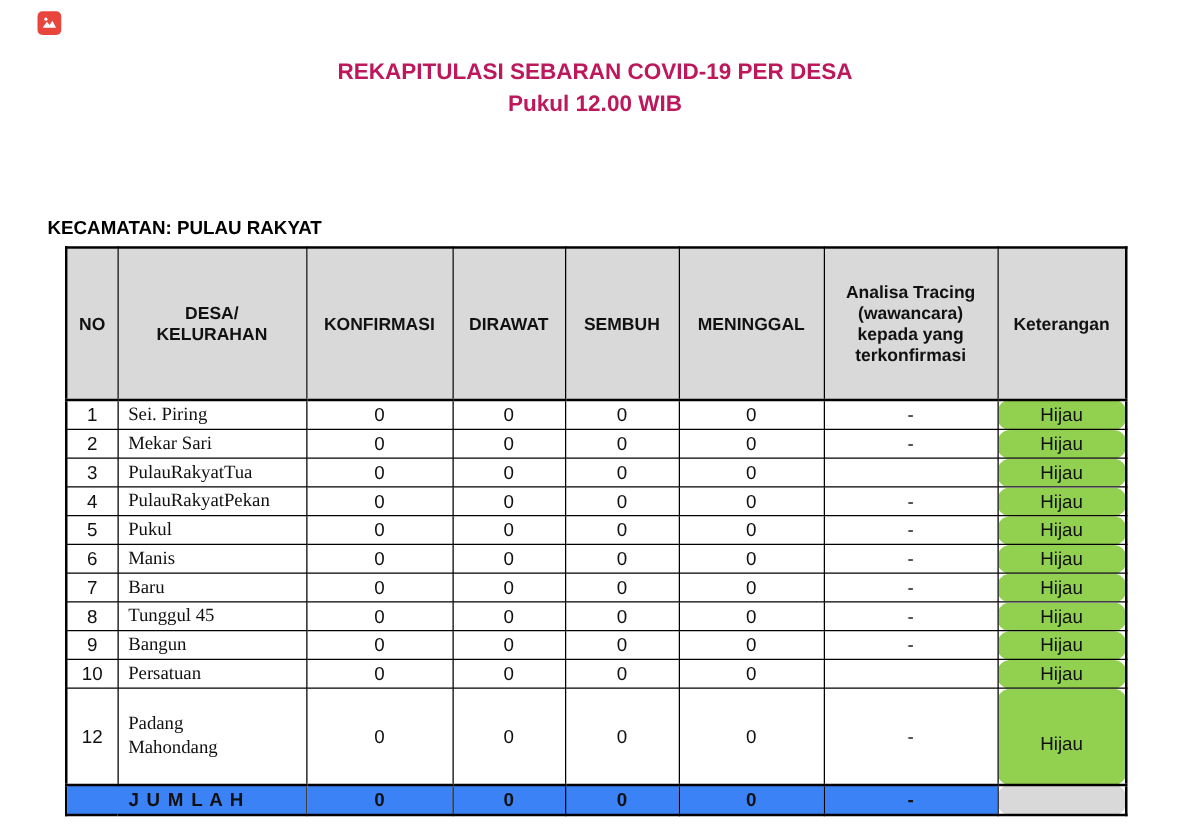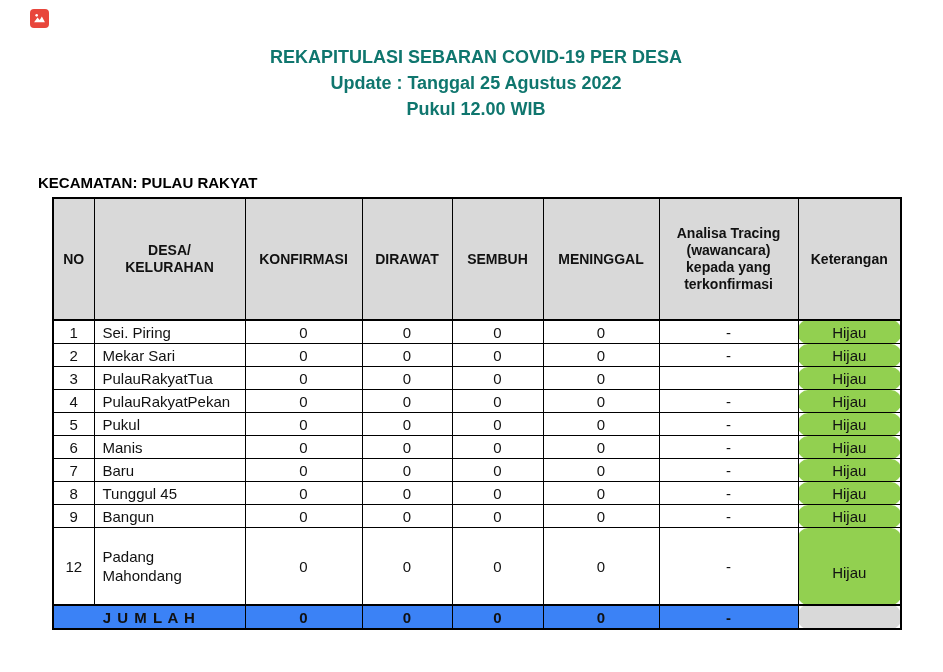--- a/index.html
+++ b/index.html
@@ -17,21 +17,21 @@
     background: #e8463c;
     border-radius: 4px;
     display: flex; align-items: center; justify-content: center;
   }
   .title-block {
     position: absolute; left: 52px; top: 44px; width: 848px;
     text-align: center;
     font-weight: bold;
     font-size: 18px;
     line-height: 26px;
-    color: #0f766e;
+    color: #be185d;
   }
   .section-label {
     position: absolute; left: 38px; top: 174px;
     font-size: 15px;
     font-weight: bold;
     color: #000000;
   }
   table.report {
     position: absolute; left: 52px; top: 197px;
     width: 848px;
@@ -57,20 +57,21 @@
     text-align: center;
     vertical-align: middle;
     height: 22px;
     line-height: 19px;
     padding: 0;
   }
   .report td.c-desa {
     text-align: left;
     padding-left: 8px;
     white-space: pre-line;
+    font-family: Liberation Serif, serif;
   }
   .report tr.row-2line td { height: 44px; }
   .report tr.row-2line td.c-trace { vertical-align: bottom; padding-bottom: 3px; }
   .report tr.row-big td { height: 64px; }
   .report tr.row-big td.c-ket { padding-top: 12px; }
   .report td.c-ket { background: #92d050; border-radius: 10px; }
   .report tr.total-row td {
     background: #3b82f6;
     font-weight: bold;
     border-top-width: 2px;
@@ -84,21 +85,20 @@
 
 <div class="app-icon">
   <svg width="13" height="13" viewBox="0 0 12 12">
     <circle cx="3.4" cy="3.1" r="1.2" fill="#ffffff"></circle>
     <path d="M1 9.5 L4.2 5 L6.2 7.4 L8.2 4.2 L11 9.5 Z" fill="#ffffff"></path>
   </svg>
 </div>
 
 <div class="title-block">
   <div>REKAPITULASI SEBARAN COVID-19 PER DESA</div>
-  <div>Update : Tanggal 25 Agustus 2022</div>
   <div>Pukul 12.00 WIB</div>
 </div>
 
 <div class="section-label">KECAMATAN: PULAU RAKYAT</div>
 
 <table class="report">
   <colgroup>
     <col style="width:41px">
       <col style="width:151px">
       <col style="width:117px">
@@ -208,20 +208,30 @@
       <tr>
         <td class="c-no">9</td>
         <td class="c-desa">Bangun</td>
         <td class="c-num">0</td>
         <td class="c-num">0</td>
         <td class="c-num">0</td>
         <td class="c-num">0</td>
         <td class="c-trace">-</td>
         <td class="c-ket">Hijau</td>
       </tr>
+      <tr>
+        <td class="c-no">10</td>
+        <td class="c-desa">Persatuan</td>
+        <td class="c-num">0</td>
+        <td class="c-num">0</td>
+        <td class="c-num">0</td>
+        <td class="c-num">0</td>
+        <td class="c-trace"></td>
+        <td class="c-ket">Hijau</td>
+      </tr>
       <tr class="row-big">
         <td class="c-no">12</td>
         <td class="c-desa">Padang
 Mahondang</td>
         <td class="c-num">0</td>
         <td class="c-num">0</td>
         <td class="c-num">0</td>
         <td class="c-num">0</td>
         <td class="c-trace">-</td>
         <td class="c-ket">Hijau</td>

